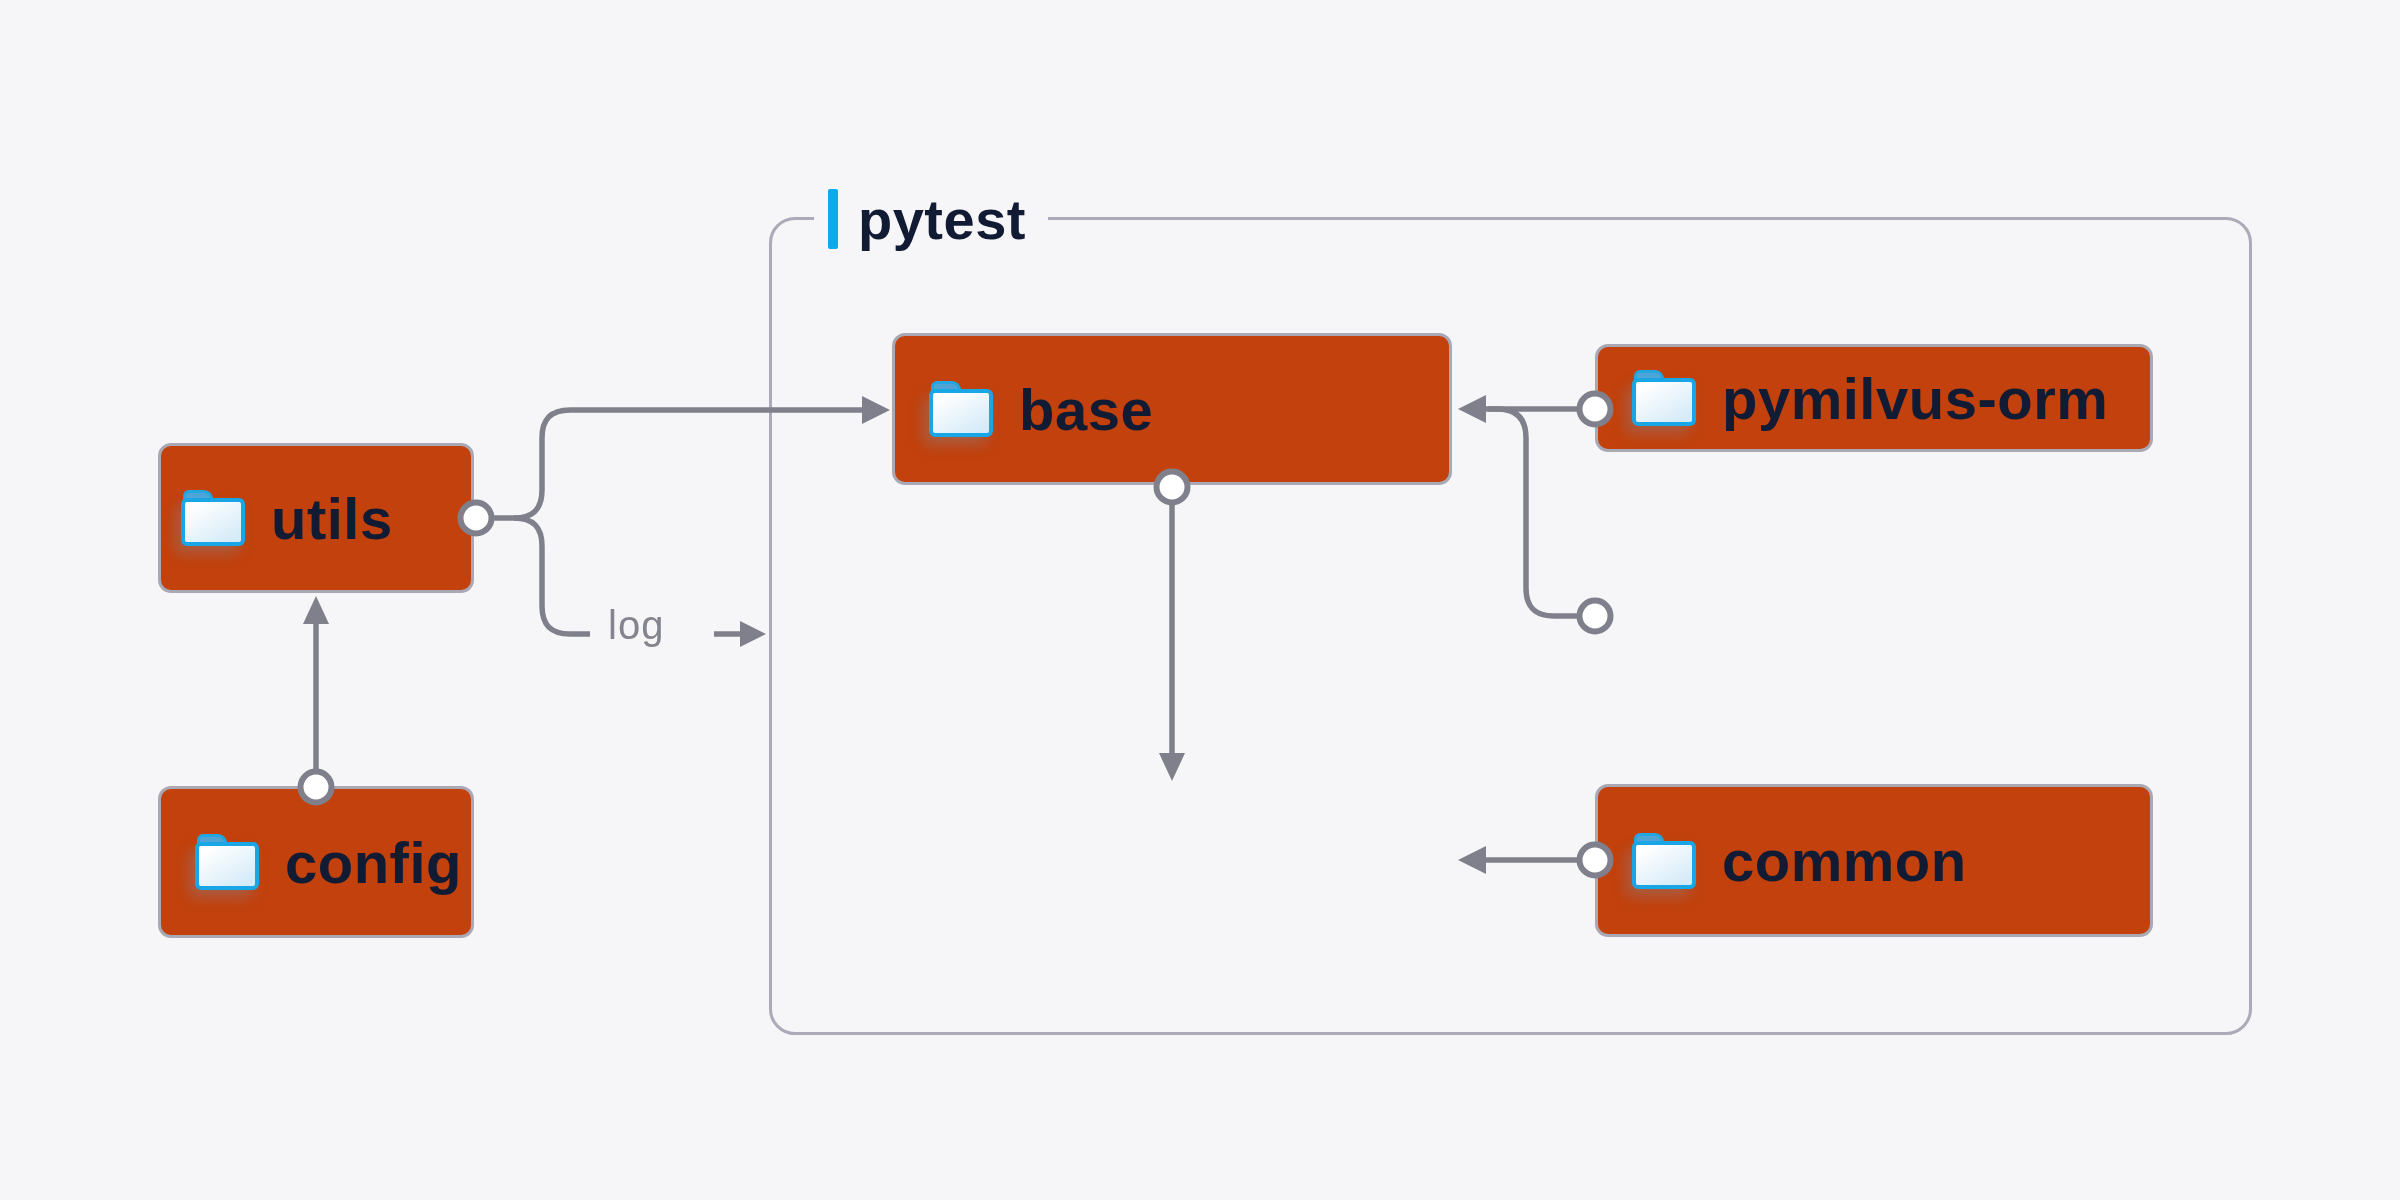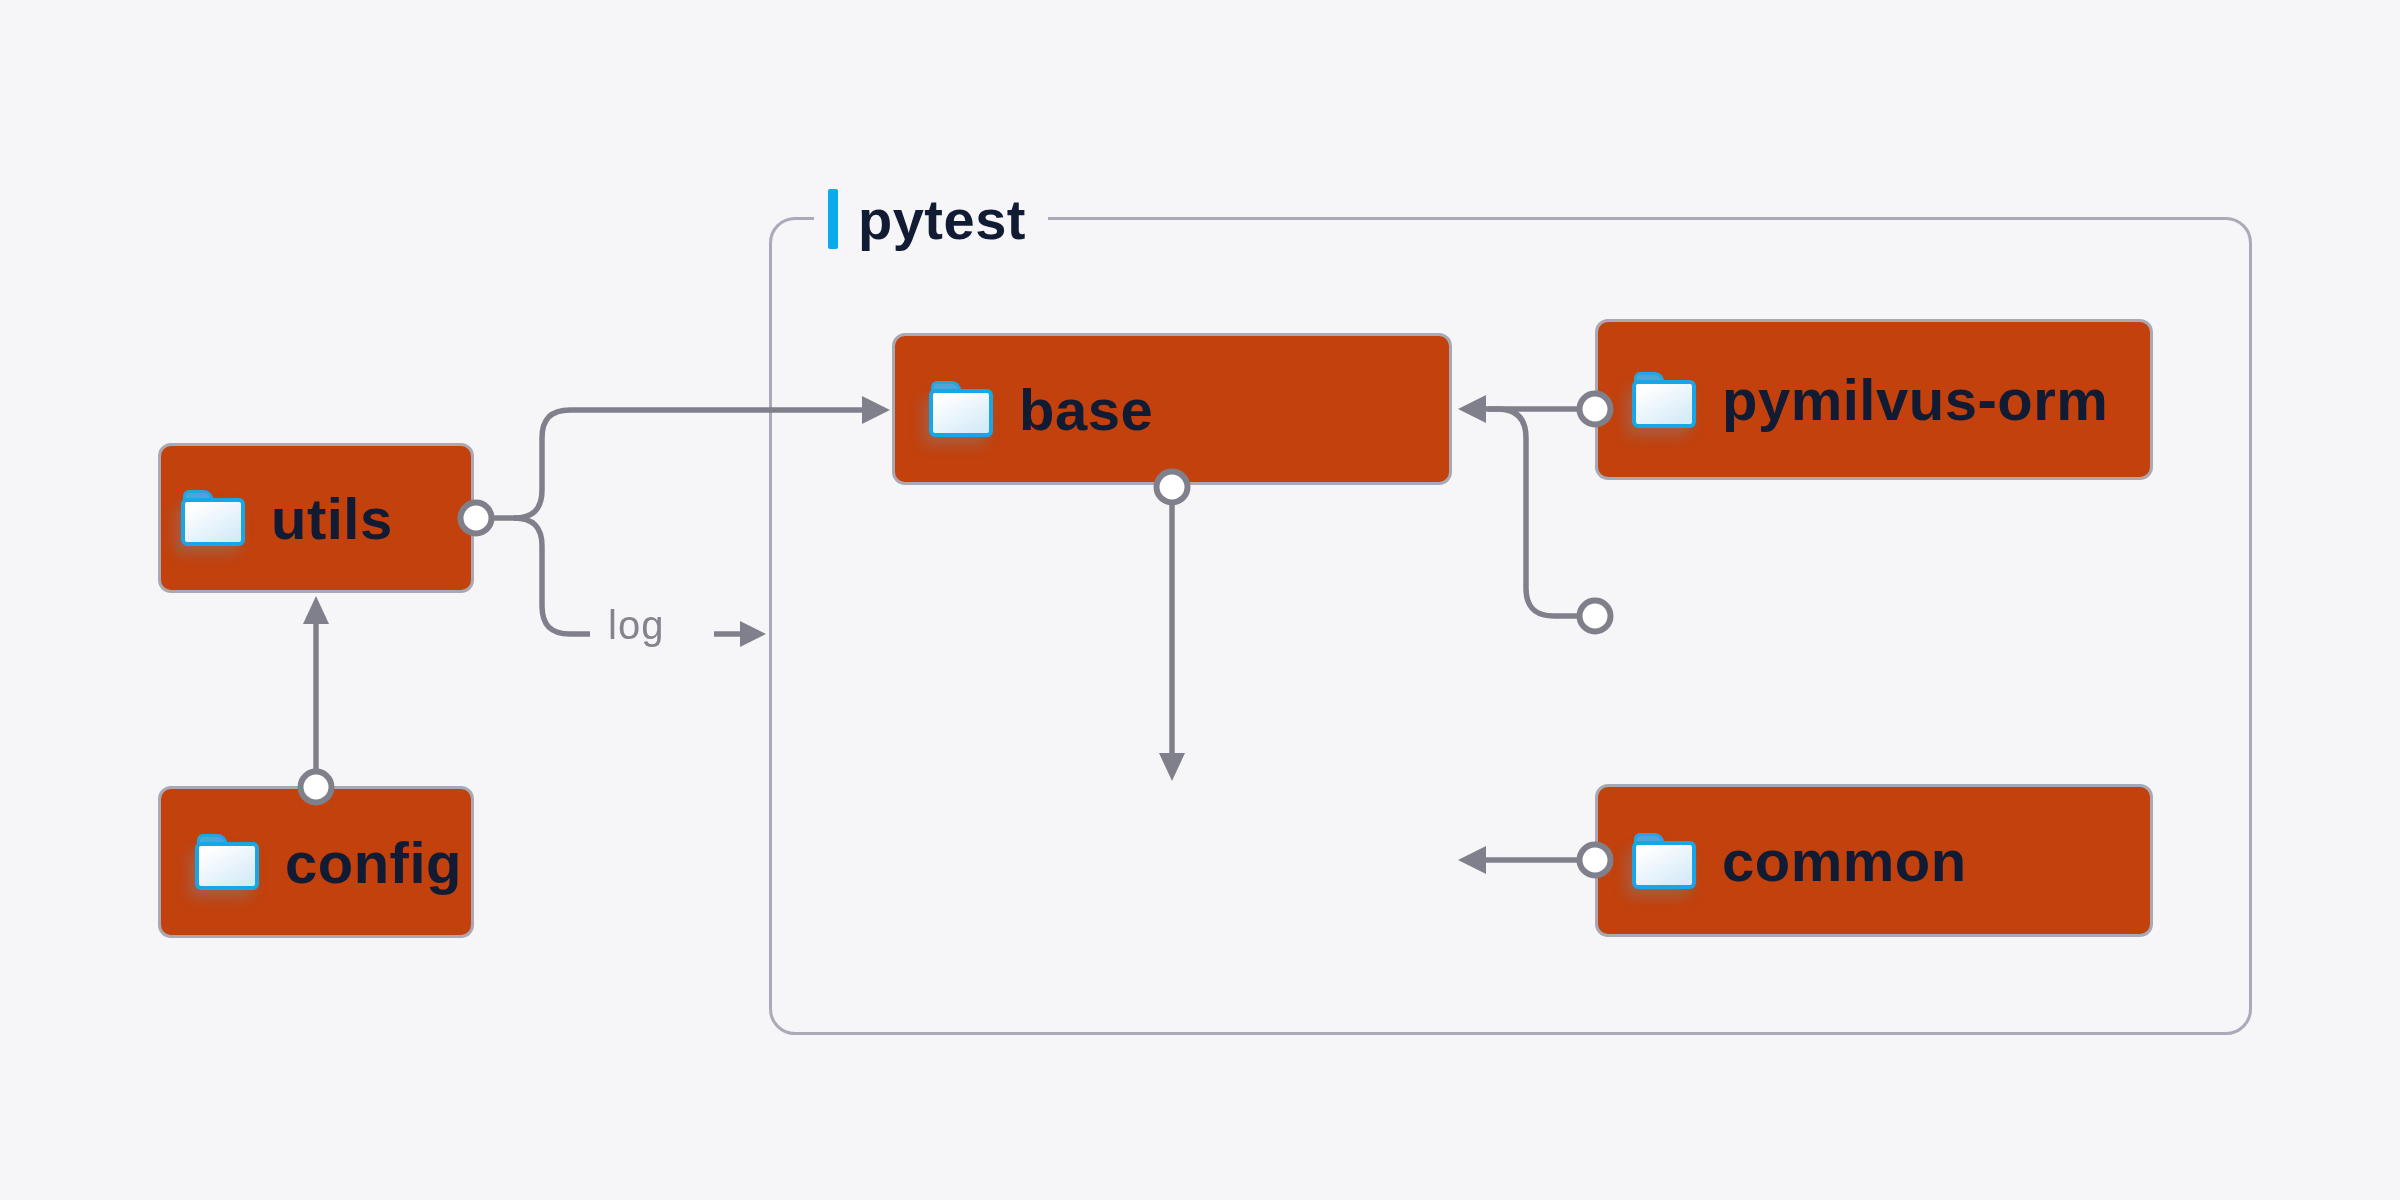--- a/index.html
+++ b/index.html
@@ -128,21 +128,21 @@
   </div>
 
   <div class="node" style="left:892px;top:333px;width:560px;height:152px;">
     <span class="folder">
         <span class="tab"></span>
         <span class="body"></span>
       </span>
     <span class="node-label">base</span>
   </div>
 
-  <div class="node" style="left:1595px;top:319px;width:558px;height:161px;text-align:right;">
+  <div class="node" style="left:1595px;top:344px;width:558px;height:108px;text-align:right;">
     <span class="folder">
         <span class="tab"></span>
         <span class="body"></span>
       </span>
     <span class="node-label">pymilvus-orm</span>
   </div>
 
 
 
   <div class="node" style="left:1595px;top:784px;width:558px;height:153px;">

